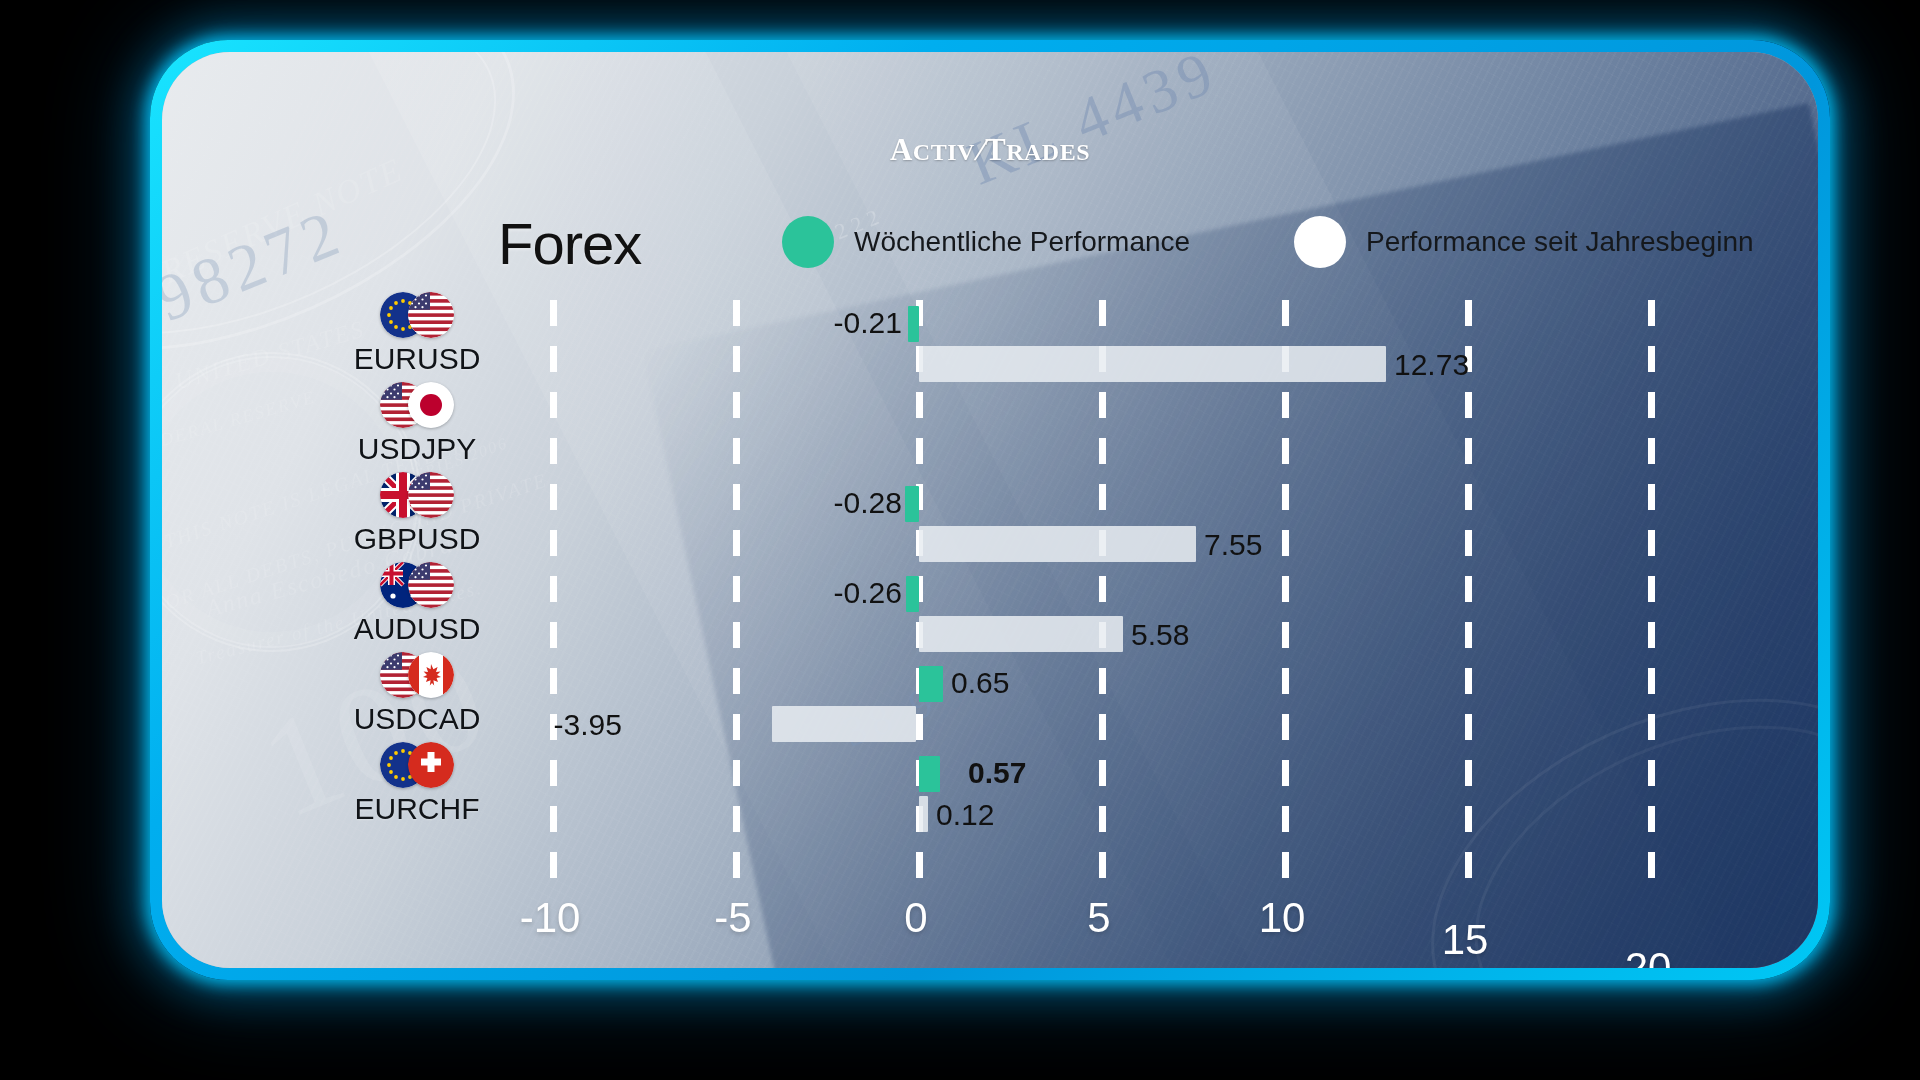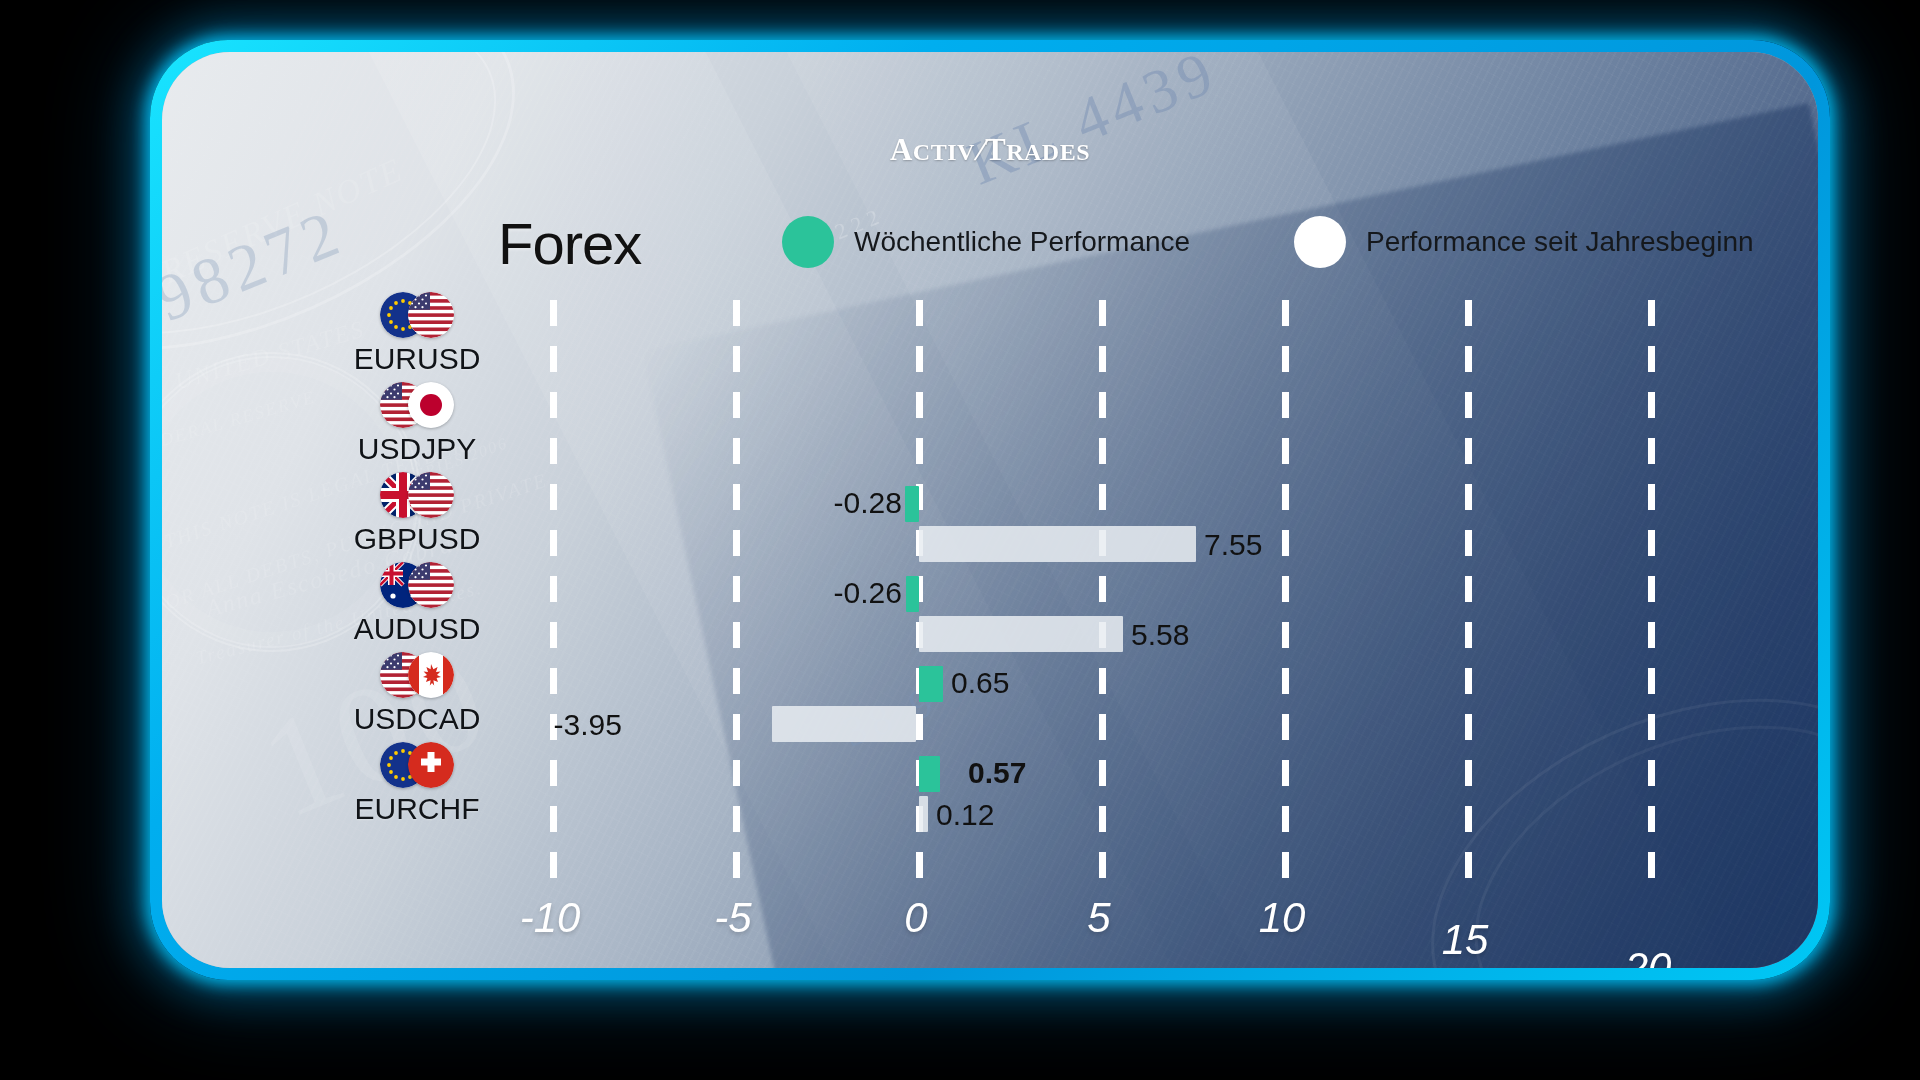--- a/index.html
+++ b/index.html
@@ -170,21 +170,20 @@
   }
 
   
   .xtick {
     position: absolute;
     font-size: 42px;
     color: #fff;
     transform: translateX(-50%);
     white-space: nowrap;
     text-shadow: 0 2px 4px rgba(0,0,0,.18);
-    font-style: italic;
   }
   #xaxis-title {
     position: absolute;
     left: 50%; transform: translateX(-50%);
     font-size: 35px;
     color: #101317;
     white-space: nowrap;
   }
 
   
@@ -574,20 +573,26 @@
     <div id="plot">
 
       <div class="gridline" style="left:88px;"></div>
       <div class="gridline" style="left:271px;"></div>
       <div class="gridline" style="left:454px;"></div>
       <div class="gridline" style="left:637px;"></div>
       <div class="gridline" style="left:820px;"></div>
       <div class="gridline" style="left:1003px;"></div>
       <div class="gridline" style="left:1186px;"></div>
 
+      <div class="cat-row" style="top:0px; height:90px;">
+        <div class="bar weekly" style="left:446px; width:11px; top:6px;"></div>
+        <div class="bar-label" style="right:840px; top:8px;">-0.21</div>
+        <div class="bar ytd" style="left:457px; width:467px; top:46px;"></div>
+        <div class="bar-label" style="left:932px; top:50px;">12.73</div>
+      </div>
 
 
       <div class="cat-row" style="top:180px; height:90px;">
         <div class="bar weekly" style="left:443px; width:14px; top:6px;"></div>
         <div class="bar-label" style="right:840px; top:8px;">-0.28</div>
         <div class="bar ytd" style="left:457px; width:277px; top:46px;"></div>
         <div class="bar-label" style="left:742px; top:50px;">7.55</div>
       </div>
 
       <div class="cat-row" style="top:270px; height:90px;">

